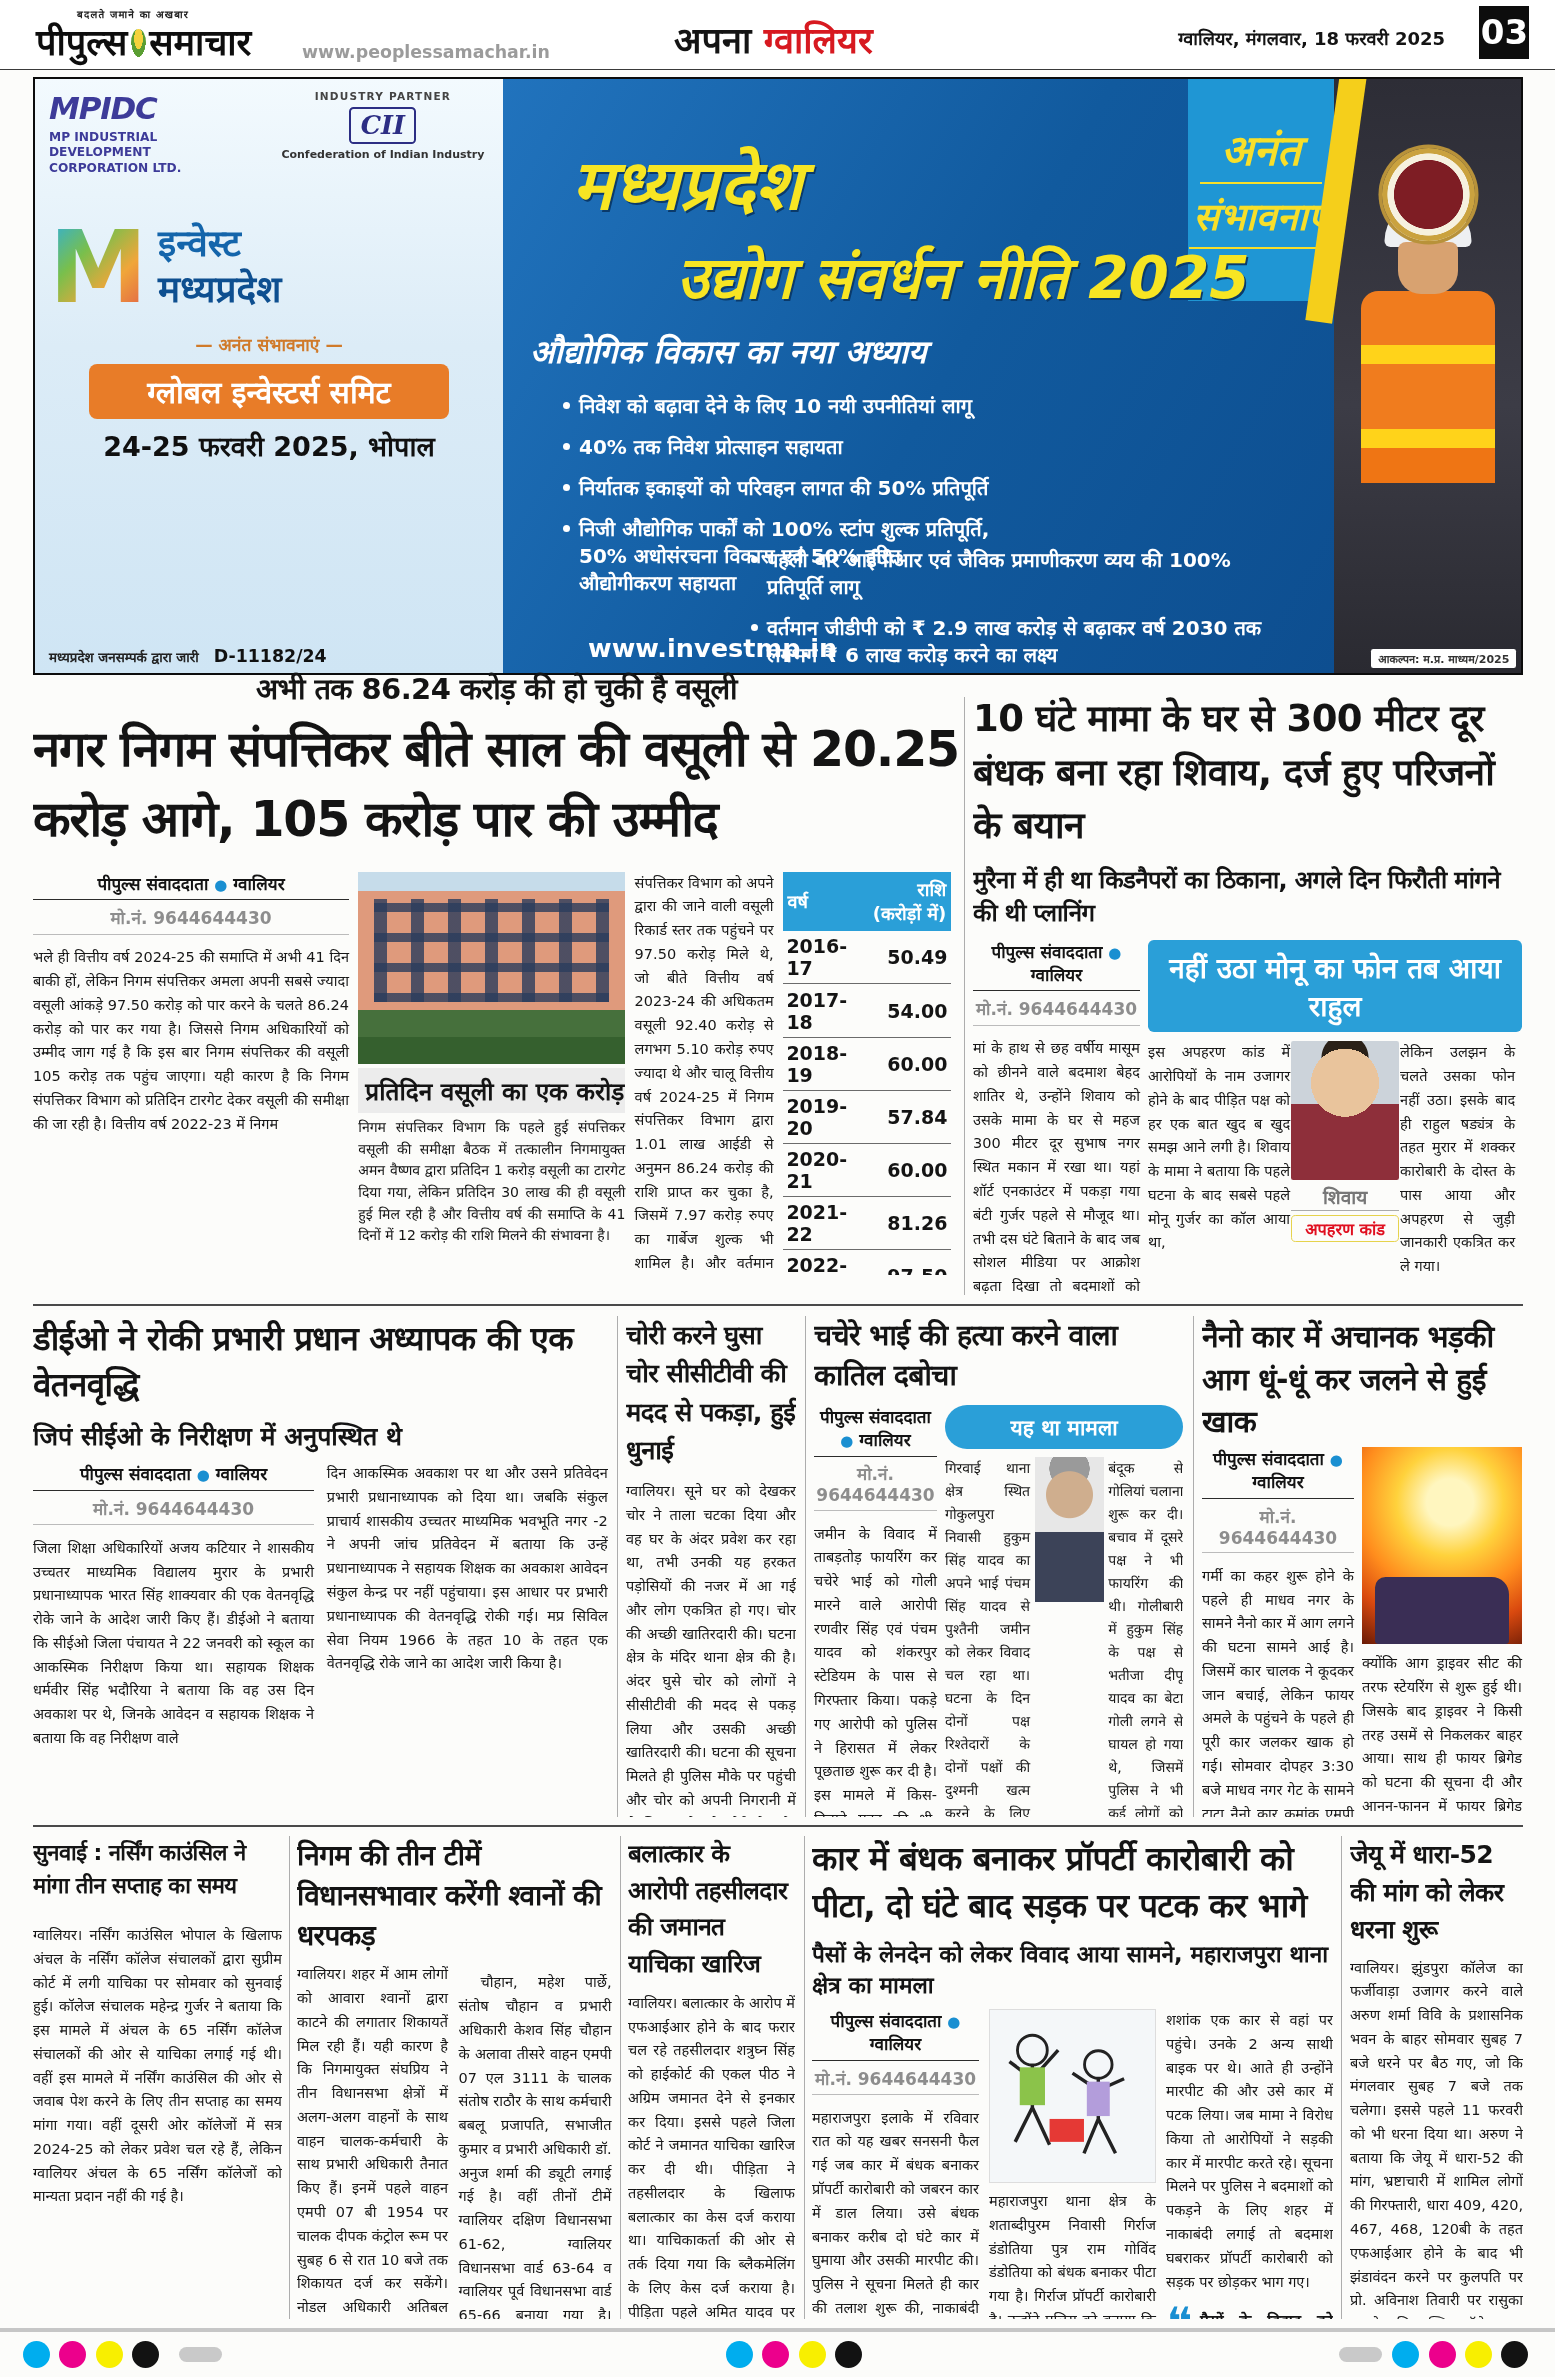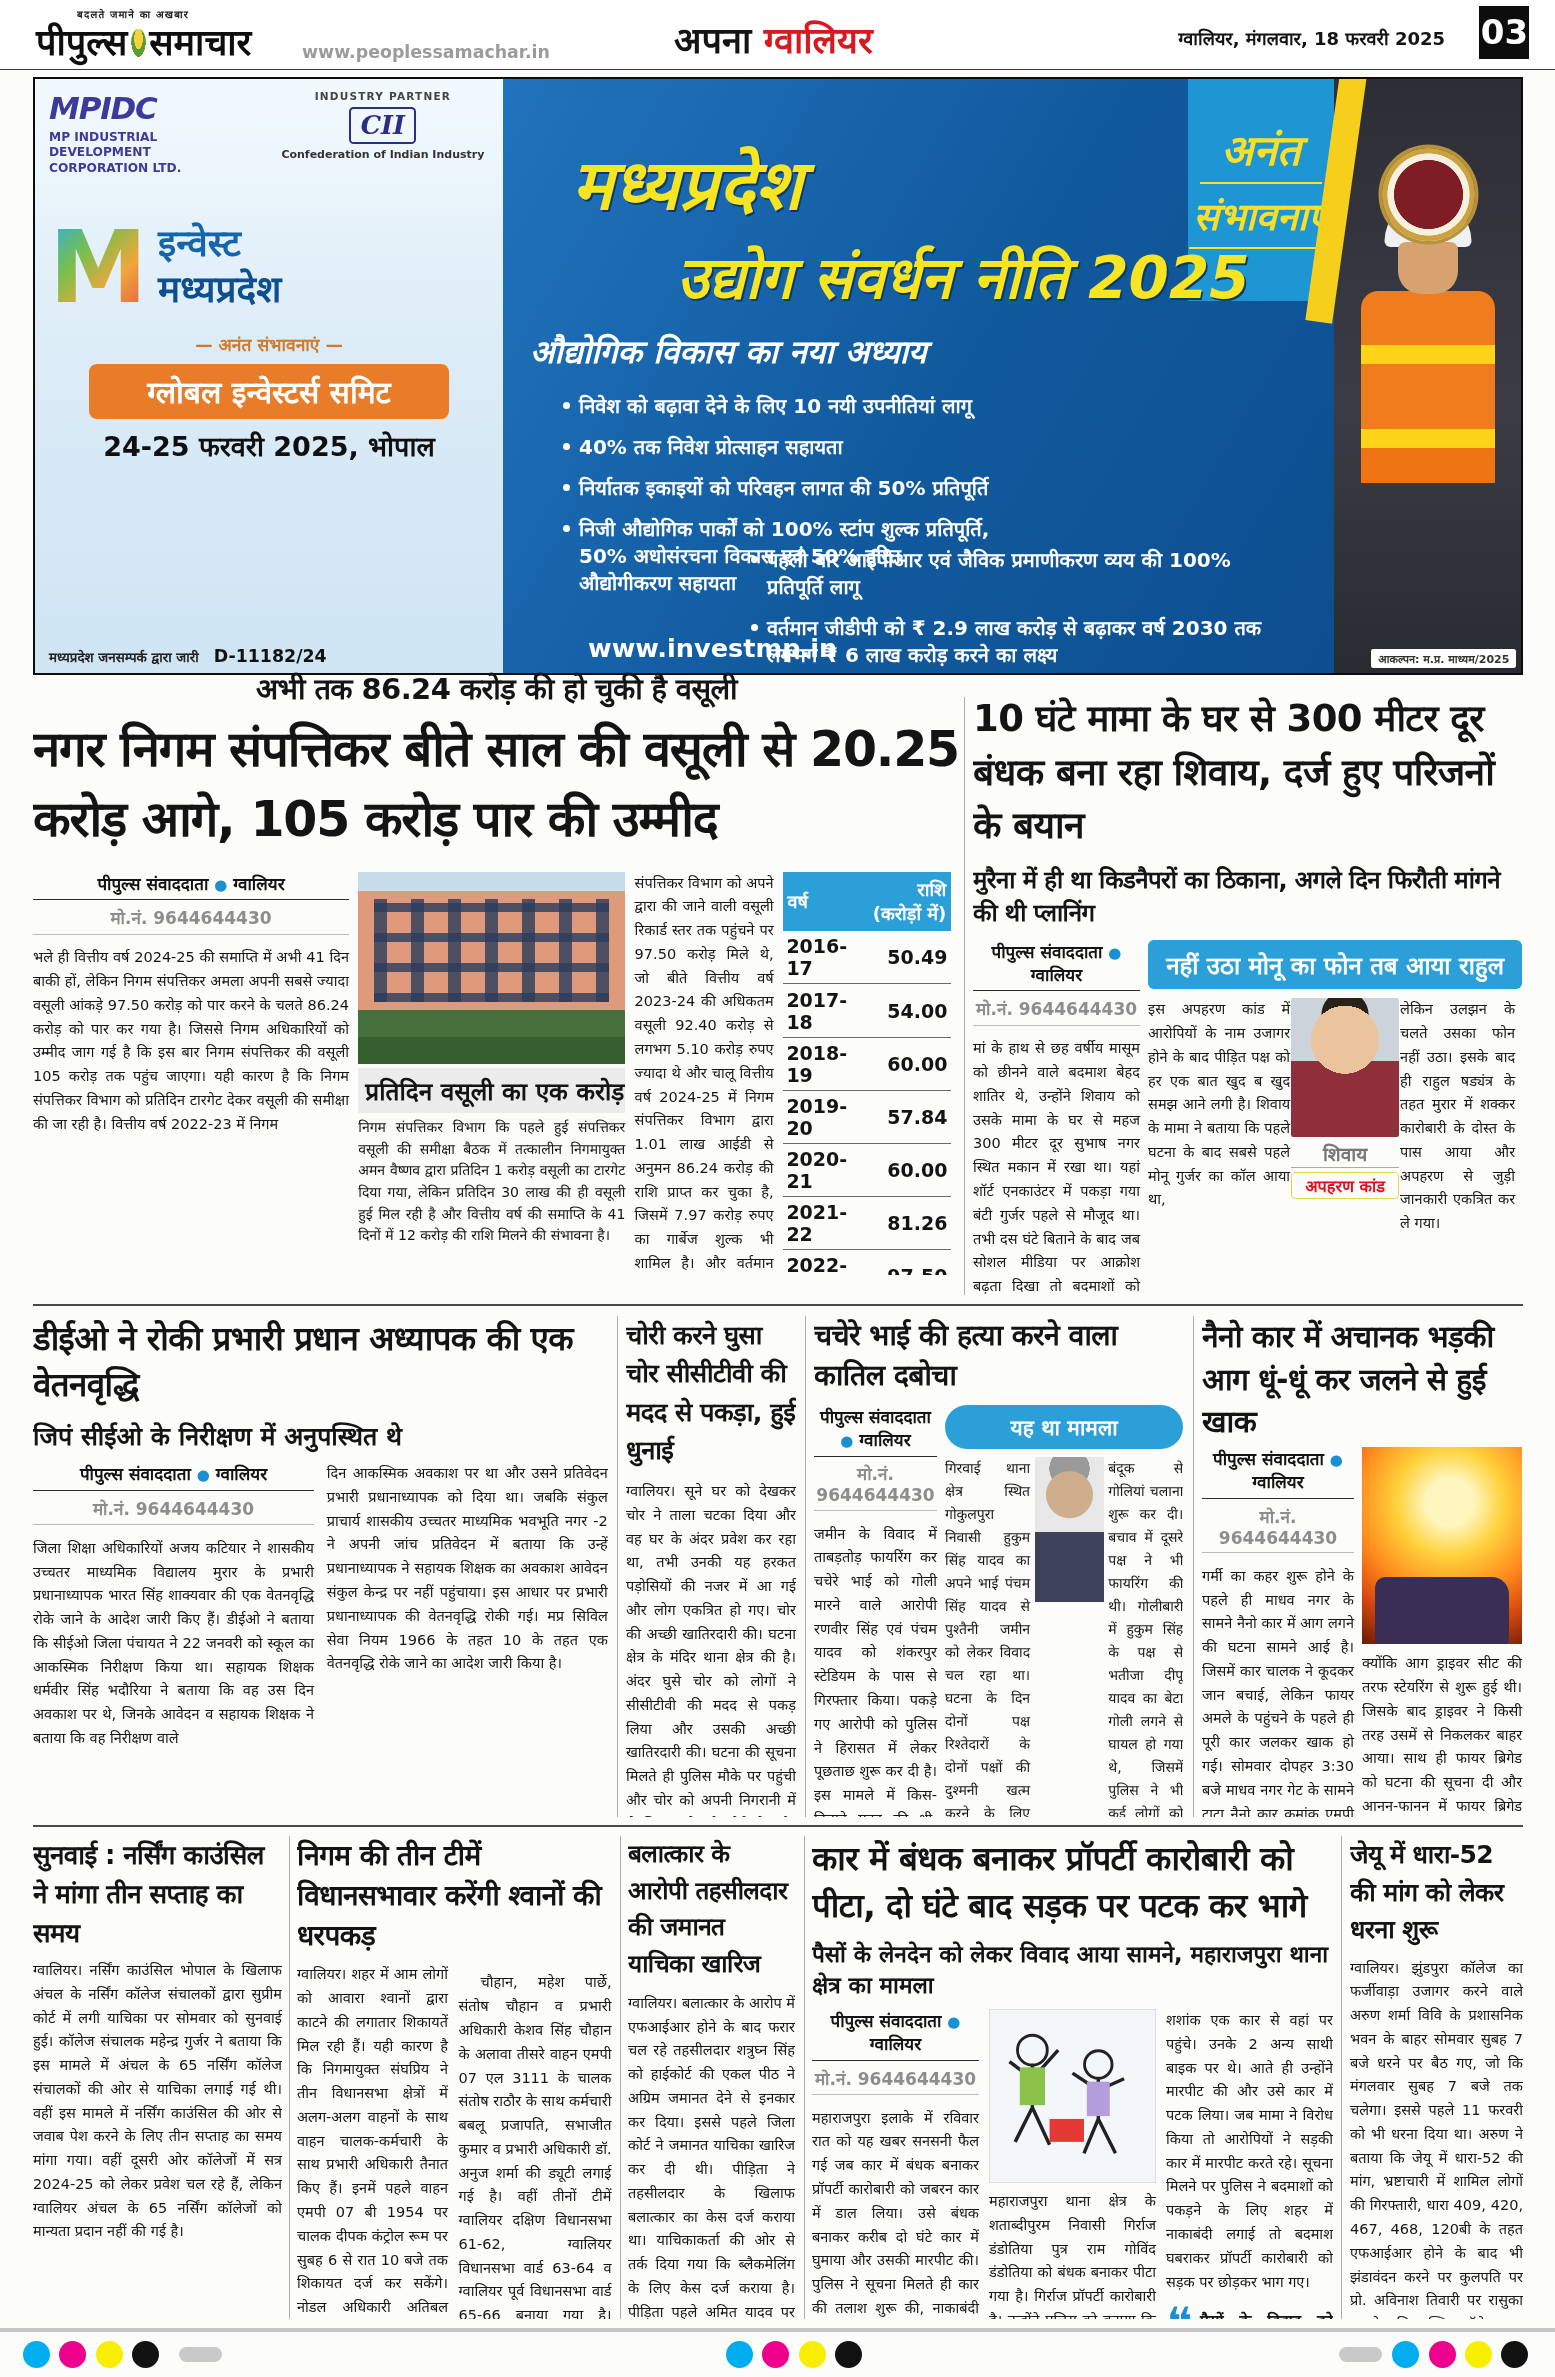--- a/index.html
+++ b/index.html
@@ -90,42 +90,42 @@
   .tb td{padding:4.1px 3.5px;border-bottom:1.7px solid #6b6b6b}
   .tb td:last-child{text-align:right}
   .quote{margin-top:15px}
   .qmark{float:left;color:#1a8fd1;font-size:50px;line-height:.7;margin-right:7px;font-family:"DejaVu Serif","Liberation Serif",serif}
   .quote .qt{font-size:15.7px;line-height:1.5;font-weight:600;text-align:justify}
 
   
   #kidnap h1{font-size:37px;font-weight:900;line-height:1.45;letter-spacing:-0.6px}
   #kidnap .sub{font-size:24px;font-weight:800;margin:9.3px 0 11.6px;letter-spacing:-0.6px}
   .kgrid{display:grid;grid-template-columns:167px 374px;column-gap:8.1px}
-  .kbox{font-size:24px}
+  .kbox{font-size:28px}
   .krow{display:grid;grid-template-columns:142px 108px 115px;column-gap:1px;margin-top:9.3px}
   .boyimg{height:139px;background:radial-gradient(circle at 50% 30%,#e9c49c 0 34px,transparent 34px),radial-gradient(circle at 50% 12%,#2a2118 0 23px,transparent 24px),linear-gradient(180deg,#ccd3da 0 45%,#8e2f3a 45% 100%);border-radius:2.3px}
   .boyname{color:#777;font-weight:800;font-size:19px;text-align:center;border-bottom:1.7px solid #aaa;margin-top:3.5px}
   .boytag{color:#e01020;font-weight:900;font-size:16.3px;text-align:center;border:1.7px solid #e6d34c;border-radius:4.6px;margin-top:4.6px;padding:1.2px}
 
   
   #deo h2{font-size:33px;font-weight:900;line-height:1.4;letter-spacing:-0.6px}
   #deo .sub{font-size:25px;font-weight:800;margin:9.3px 0 10.5px}
   .deo-grid{display:grid;grid-template-columns:281px 281px;column-gap:12.8px;margin-top:3.5px}
   #thief h2{font-size:25.6px;font-weight:900;line-height:1.5;letter-spacing:-0.6px;margin-bottom:10.5px}
   #murder h2{font-size:28.5px;font-weight:900;line-height:1.4;letter-spacing:-0.6px;margin-bottom:9.3px}
   .mgrid{display:grid;grid-template-columns:123px 238px;column-gap:8.1px}
   .mrow{display:grid;grid-template-columns:85px 69px 75px;column-gap:4.6px;margin-top:8.1px}
   .manimg{height:145px;background:radial-gradient(circle at 50% 26%,#cfae8e 0 23px,transparent 24px),radial-gradient(circle at 50% 8%,#9a9a9a 0 20px,transparent 20.3px),linear-gradient(180deg,#e7e7e7 0 52%,#3c4358 52% 100%)}
   #nano h2{font-size:30px;font-weight:900;line-height:1.42;letter-spacing:-0.6px}
   .ngrid{display:grid;grid-template-columns:152px 160px;column-gap:8.1px;margin-top:3.5px}
   .fireimg{height:197px;background:radial-gradient(circle at 55% 28%,#fff6bf 0 14%,#ffd23c 32%,#ff8d1d 55%,#d9490f 76%,#681a06 100%);position:relative}
   .fireimg:after{content:"";position:absolute;left:8%;bottom:0;width:84%;height:34%;background:#3a2e55;border-radius:10.5px 17.4px 3.5px 3.5px}
 
   
-  #nursing h2{font-size:26px;font-weight:900;line-height:1.5;letter-spacing:-0.6px;margin-bottom:6px}
+  #nursing h2{font-size:22px;font-weight:900;line-height:1.5;letter-spacing:-0.6px;margin-bottom:22px}
   #dogs h2{font-size:28px;font-weight:900;line-height:1.42;letter-spacing:-0.6px;margin-bottom:8.1px}
   .dogs-grid{display:grid;grid-template-columns:151px 153px;column-gap:10.5px}
   #bail h2{font-size:24.4px;font-weight:900;line-height:1.5;letter-spacing:-0.6px;margin-bottom:9.3px}
   #hostage h2{font-size:33px;font-weight:900;line-height:1.42;letter-spacing:-0.6px}
   #hostage .sub{font-size:22.6px;font-weight:800;margin:8.1px 0 9.3px}
   .hgrid{display:grid;grid-template-columns:repeat(3,167px);column-gap:10px}
   .cartoon{height:174px;background:#f4f7f9;border:0.6px solid #ddd;margin-bottom:7px}
   #dharna h2{font-size:25px;font-weight:900;line-height:1.5;letter-spacing:-0.6px;margin-bottom:8.1px}
 
   

